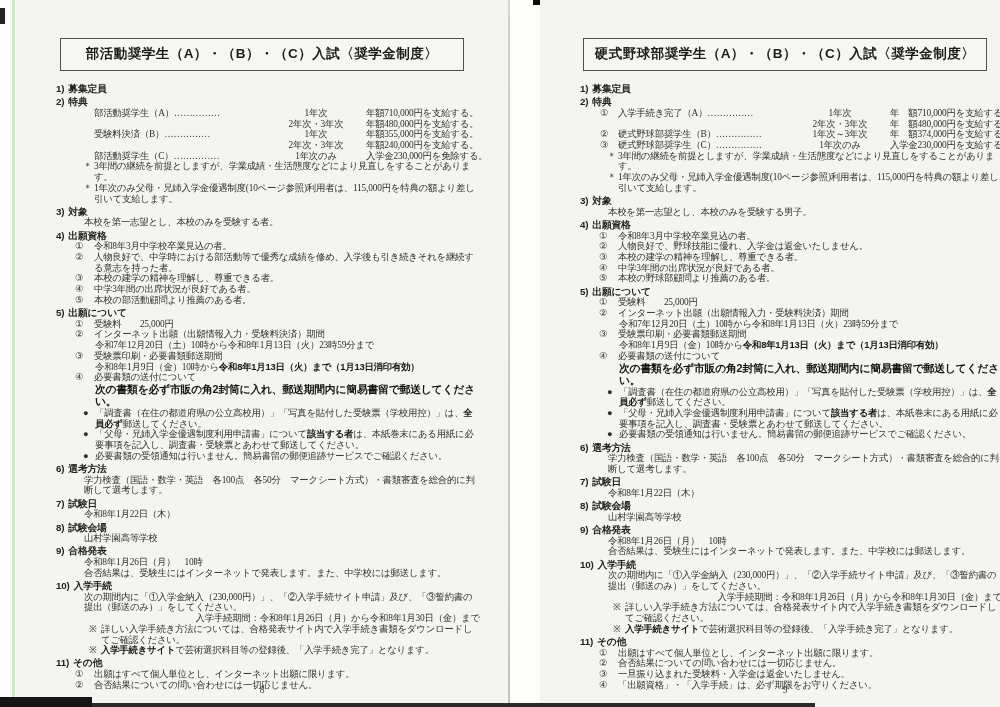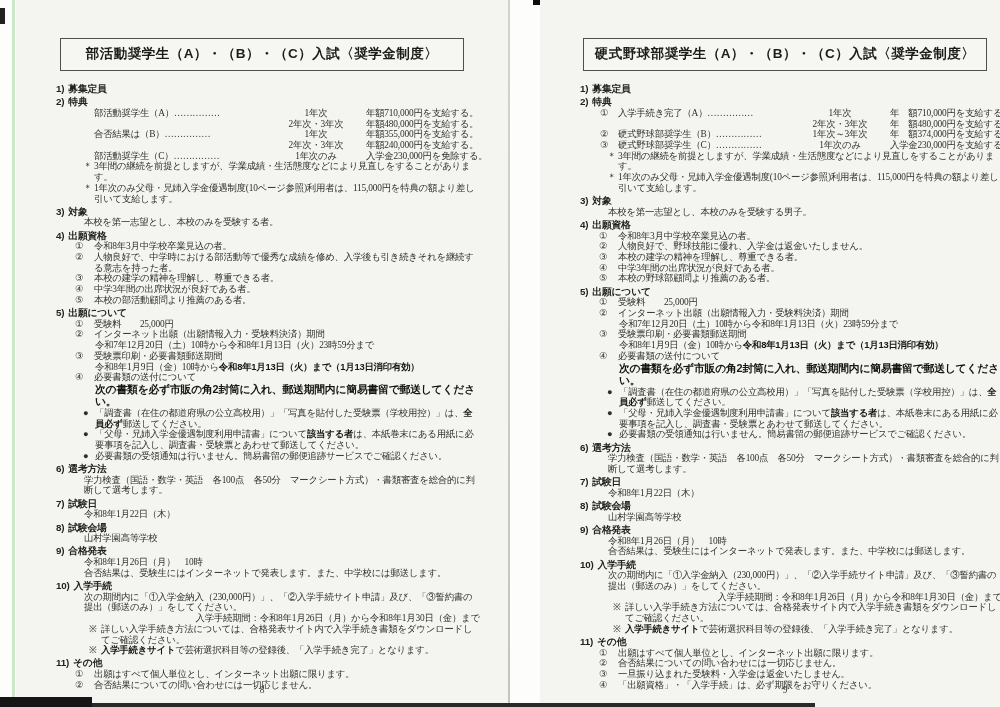--- a/index.html
+++ b/index.html
@@ -81,21 +81,21 @@
         <span class="c3">年額710,000円を支給する。</span>
       </div>
       <div class="blk b-row">
         <span class="num"></span>
         <span class="c1"></span>
         <span class="c2">2年次・3年次</span>
         <span class="c3">年額480,000円を支給する。</span>
       </div>
       <div class="blk b-row">
         <span class="num"></span>
-        <span class="c1">合否結果は（B）……………</span>
+        <span class="c1">受験料決済（B）……………</span>
         <span class="c2">1年次</span>
         <span class="c3">年額355,000円を支給する。</span>
       </div>
       <div class="blk b-row">
         <span class="num"></span>
         <span class="c1"></span>
         <span class="c2">2年次・3年次</span>
         <span class="c3">年額240,000円を支給する。</span>
       </div>
       <div class="blk b-row">

